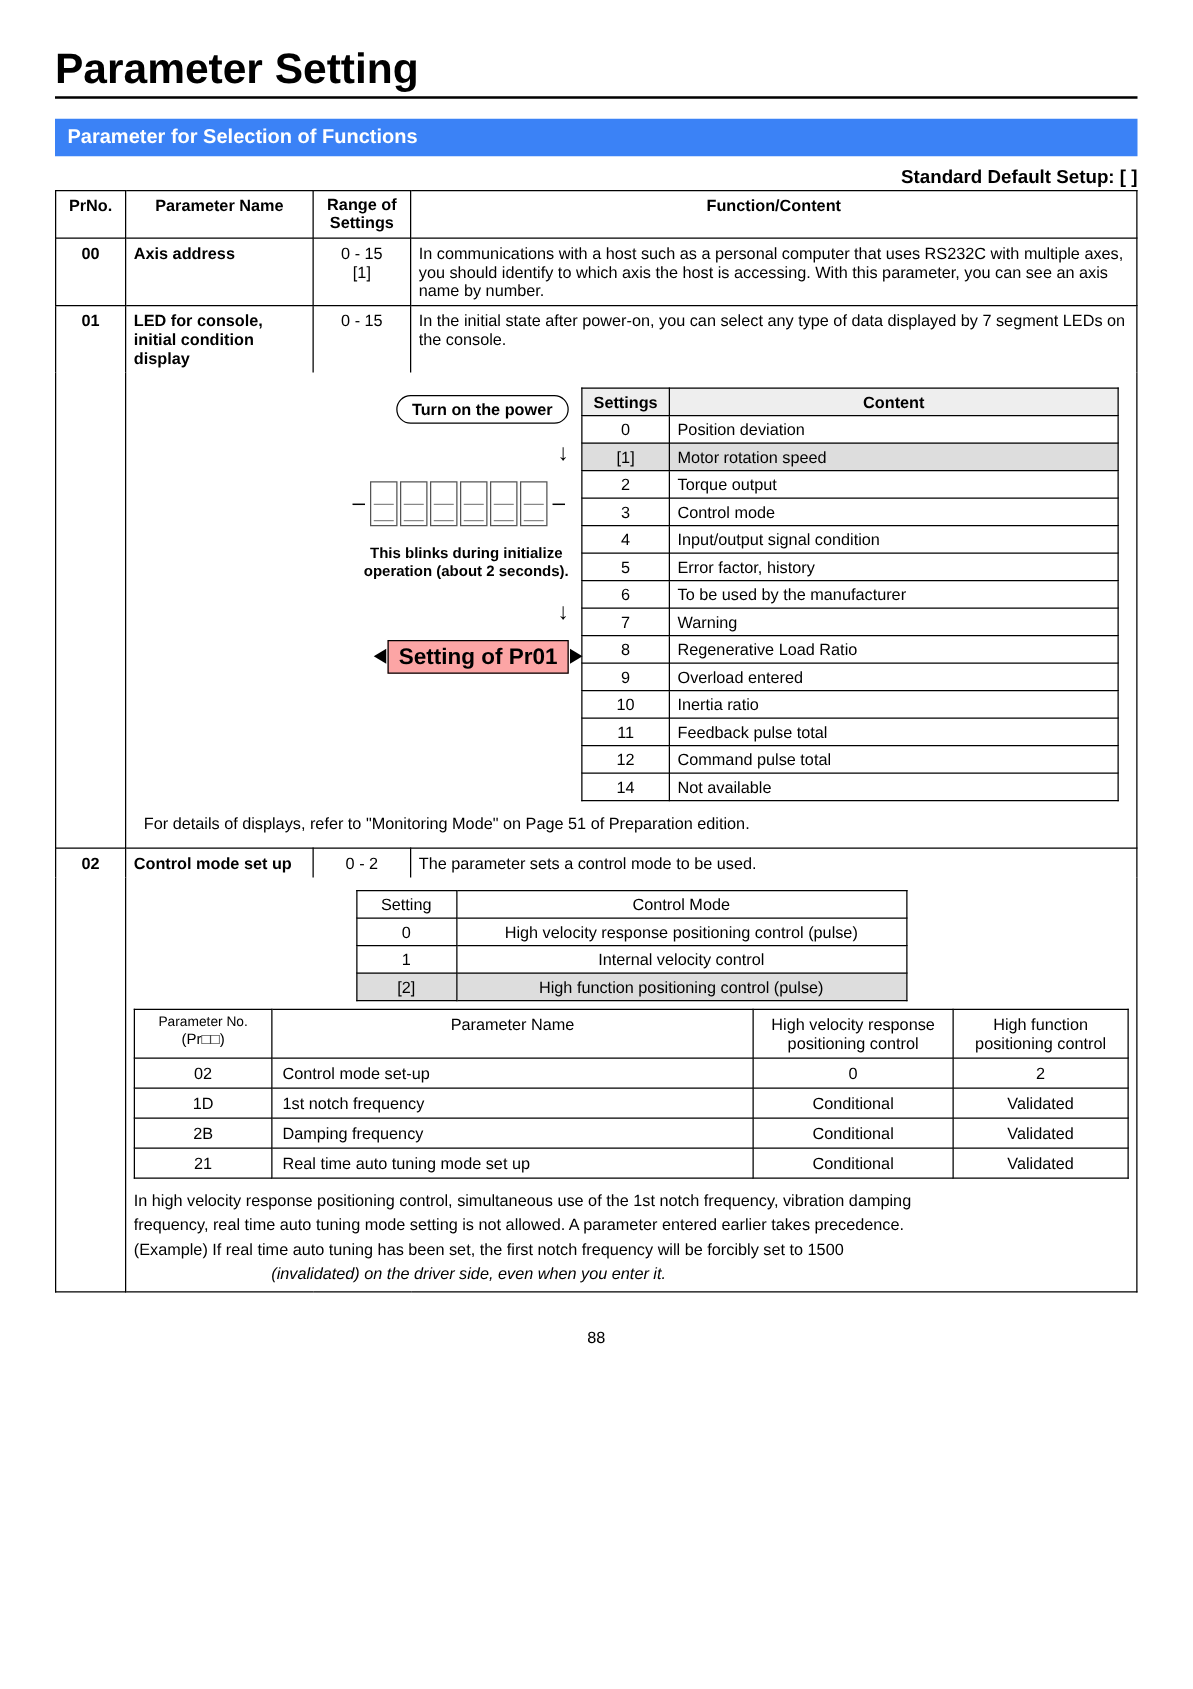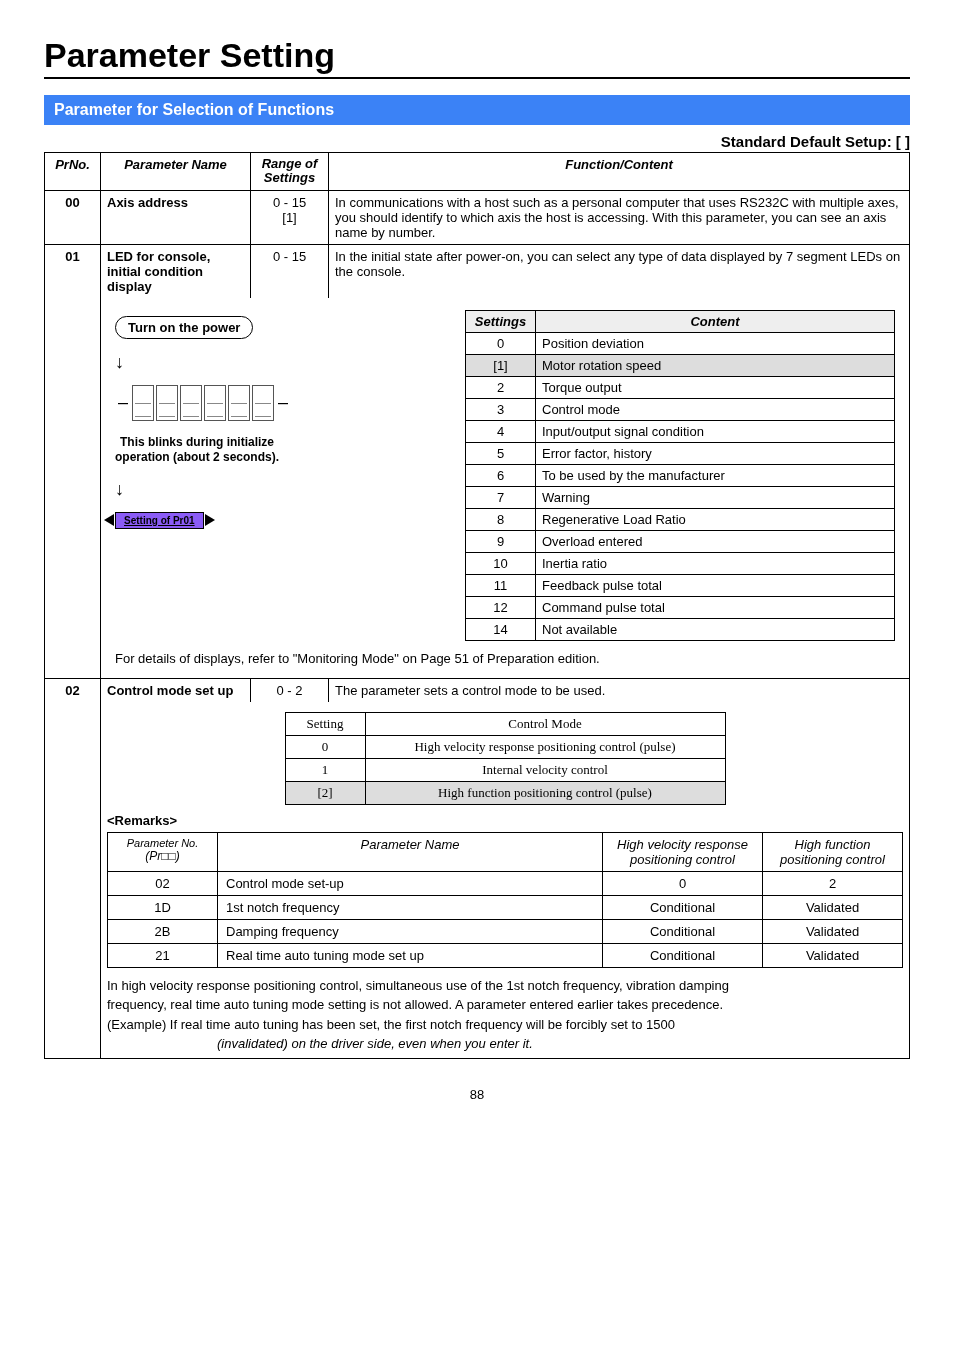--- a/index.html
+++ b/index.html
@@ -43,21 +43,20 @@
     border: 1px solid #000;
   }
   table.main th, table.main td {
     padding: 4px 6px;
     vertical-align: top;
     font-size: 13px;
   }
   table.main th {
     text-align: center;
     font-weight: bold;
-    font-style: italic;
   }
   .col-prno { width: 56px; text-align: center; font-weight: bold; }
   .col-name { width: 150px; font-weight: bold; }
   .col-range { width: 78px; text-align: center; }
   .col-func { }
   .hdr-range-wrap {
     line-height: 1.1;
   }
   .detail-block {
     padding: 8px;
@@ -65,21 +64,21 @@
   .flow-wrap {
     display: flex;
     gap: 10px;
     align-items: flex-start;
     margin-bottom: 10px;
   }
   .flow-left {
     width: 340px;
     display: flex;
     flex-direction: column;
-    align-items: flex-start;
+    align-items: flex-end;
     gap: 14px;
     padding-top: 6px;
   }
   .pill {
     border: 1px solid #000;
     border-radius: 14px;
     padding: 3px 12px;
     font-weight: bold;
     font-size: 13px;
     background: #fff;
@@ -120,24 +119,23 @@
   .blink-note {
     font-size: 12px;
     font-weight: bold;
     text-align: center;
     line-height: 1.3;
   }
   .setting-tag {
     border: 1px solid #000;
     padding: 2px 8px;
     font-weight: bold;
-    font-size: 10px;
+    font-size: 18px;
     position: relative;
-    background: #8b5cf6;
-    text-decoration: underline;
+    background: #fca5a5;
   }
   .setting-tag::before {
     content: "";
     position: absolute;
     left: -12px;
     top: 50%;
     transform: translateY(-50%);
     width: 0; height: 0;
     border-top: 6px solid transparent;
     border-bottom: 6px solid transparent;
@@ -170,21 +168,20 @@
   }
   table.inner td.c { text-align: center; }
   .ref-note {
     font-size: 13px;
     margin-top: 10px;
   }
   table.mode {
     border-collapse: collapse;
     margin: 6px auto 6px auto;
     font-size: 13px;
-    font-family: Liberation Serif, serif;
   }
   table.mode th, table.mode td {
     border: 1px solid #000;
     padding: 3px 14px;
     text-align: center;
   }
   table.mode td.lbl { width: 80px; }
   table.mode td.val { min-width: 360px; }
   .remarks-hdr {
     font-weight: bold;
@@ -378,21 +375,20 @@
                 <td class="lbl">1</td>
                 <td class="val">Internal velocity control</td>
               </tr>
         <tr class="shaded">
                 <td class="lbl">[2]</td>
                 <td class="val">High function positioning control (pulse)</td>
               </tr>
       </tbody>
           </table>
 
-      <div class="remarks-hdr">&lt;Remarks&gt;</div>
       <table class="remarks">
         <tbody>
               <tr>
           <th style="width:110px">
             <div style="font-size:11px;font-weight:normal">Parameter No.</div>
             <div style="font-size:12px;font-weight:normal">(Pr□□)</div>
           </th>
           <th style="font-weight:normal">Parameter Name</th>
           <th style="width:160px;font-weight:normal">
             <span>High velocity response</span><br>

